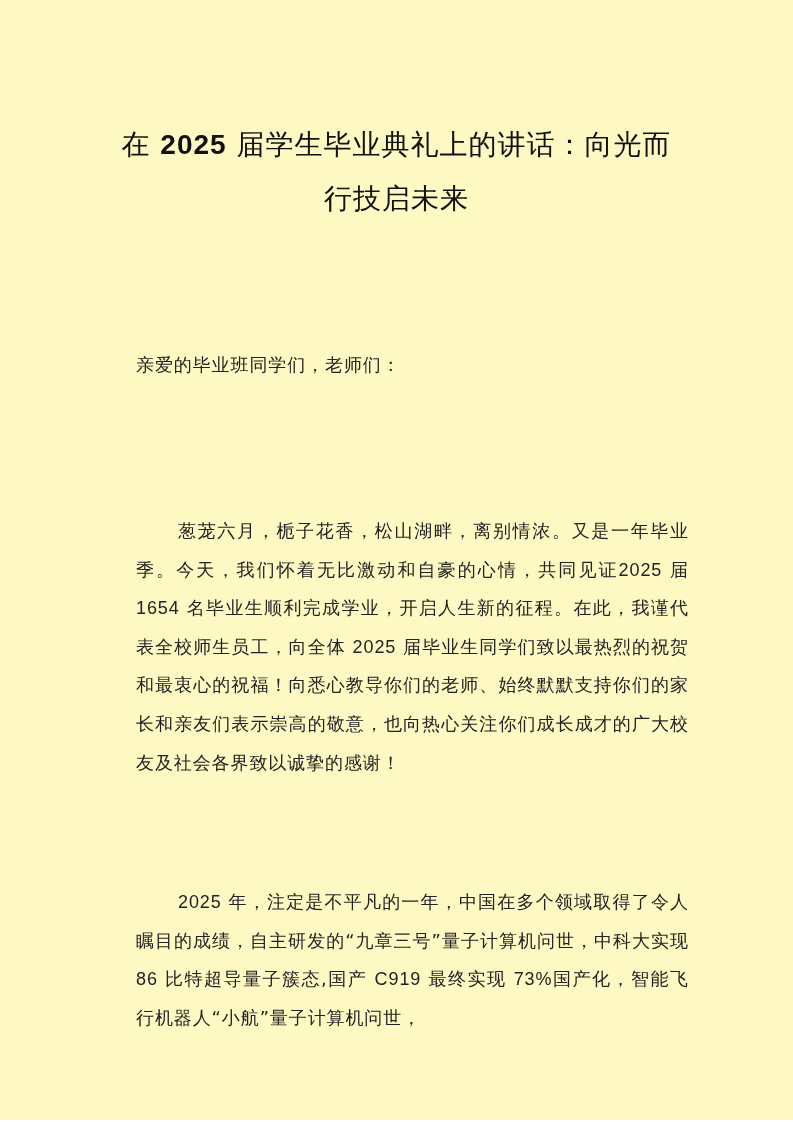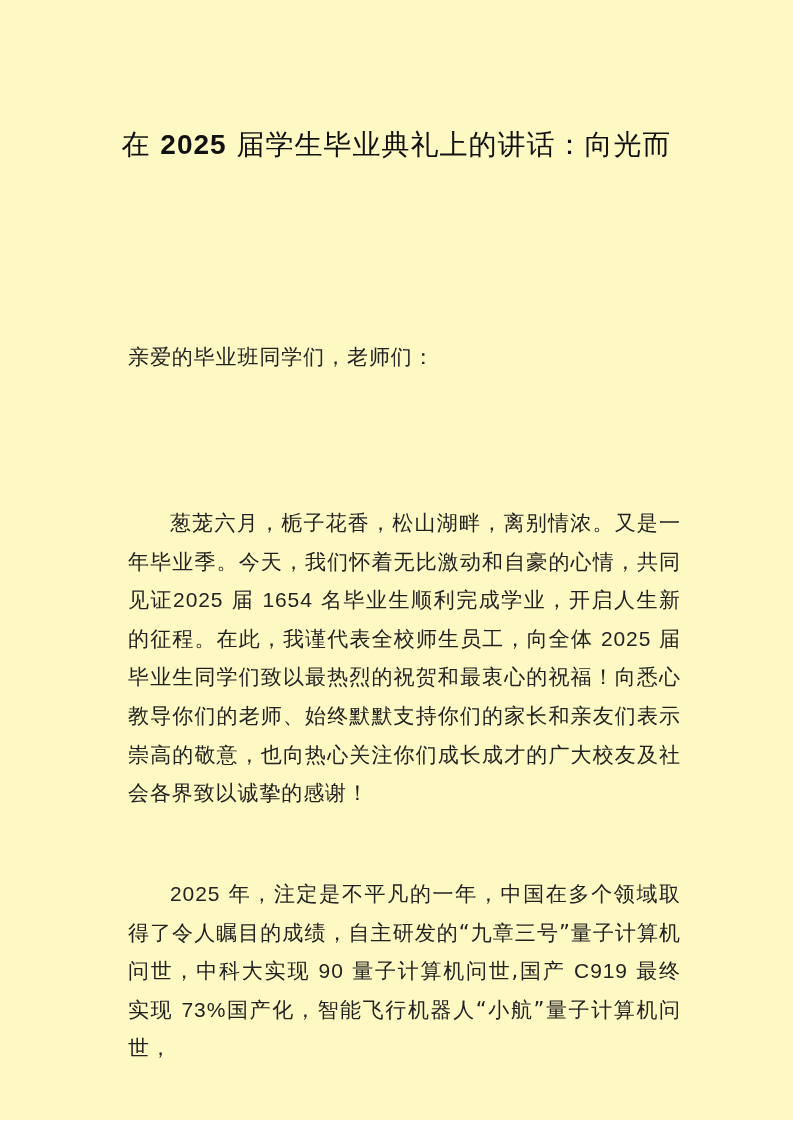--- a/index.html
+++ b/index.html
@@ -37,46 +37,47 @@
       font-weight: normal;
     }
     .title .num {
       font-family: "Liberation Sans", sans-serif;
       font-weight: bold;
     }
     .body-text {
       position: absolute;
       left: 120px;
       width: 553px;
-      font-size: 21px;
+      font-size: 18px;
       line-height: 38.6px;
       color: #222;
-      margin: 8px;
+      margin: 16px;
       text-align: justify;
       text-align-last: left;
       letter-spacing: 0.9px;
     }
     .indent { text-indent: 42px; }
     .num {
       font-family: "Liberation Sans", sans-serif;
     }
     .p-salutation { top: 330px; }
     .p-greeting   { top: 408px; }
     .p-para1      { top: 496px; }
     .p-para2      { top: 867px; }
   </style>
 </head>
 <body>
 
 <div class="page">
 
   <h1 class="title">
     <span>在 </span><span class="num">2025</span><span> 届学生毕业典礼上的讲话：向光而</span><br>
+    <span>行技启未来</span>
   </h1>
 
   <p class="body-text p-salutation">亲爱的毕业班同学们，老师们：</p>
 
 
   <p class="body-text indent p-para1"><span>葱茏六月，栀子花香，松山湖畔，离别情浓。又是一年毕业季。今天，我们怀着无比激动和自豪的心情，共同见证</span><span class="num">2025</span><span> 届 </span><span class="num">1654</span><span> 名毕业生顺利完成学业，开启人生新的征程。在此，我谨代表全校师生员工，向全体 </span><span class="num">2025</span><span> 届毕业生同学们致以最热烈的祝贺和最衷心的祝福！向悉心教导你们的老师、始终默默支持你们的家长和亲友们表示崇高的敬意，也向热心关注你们成长成才的广大校友及社会各界致以诚挚的感谢！</span></p>
 
-  <p class="body-text indent p-para2"><span class="num">2025</span><span> 年，注定是不平凡的一年，中国在多个领域取得了令人瞩目的成绩，自主研发的“九章三号”量子计算机问世，中科大实现 </span><span class="num">90</span><span> 量子计算机问世,国产 </span><span class="num">C919</span><span> 最终实现 </span><span class="num">73%</span><span>国产化，智能飞行机器人“小航”量子计算机问世，</span></p>
+  <p class="body-text indent p-para2"><span class="num">2025</span><span> 年，注定是不平凡的一年，中国在多个领域取得了令人瞩目的成绩，自主研发的“九章三号”量子计算机问世，中科大实现 </span><span class="num">86</span><span> 比特超导量子簇态,国产 </span><span class="num">C919</span><span> 最终实现 </span><span class="num">73%</span><span>国产化，智能飞行机器人“小航”量子计算机问世，</span></p>
 
 </div>
 
 </body></html>

